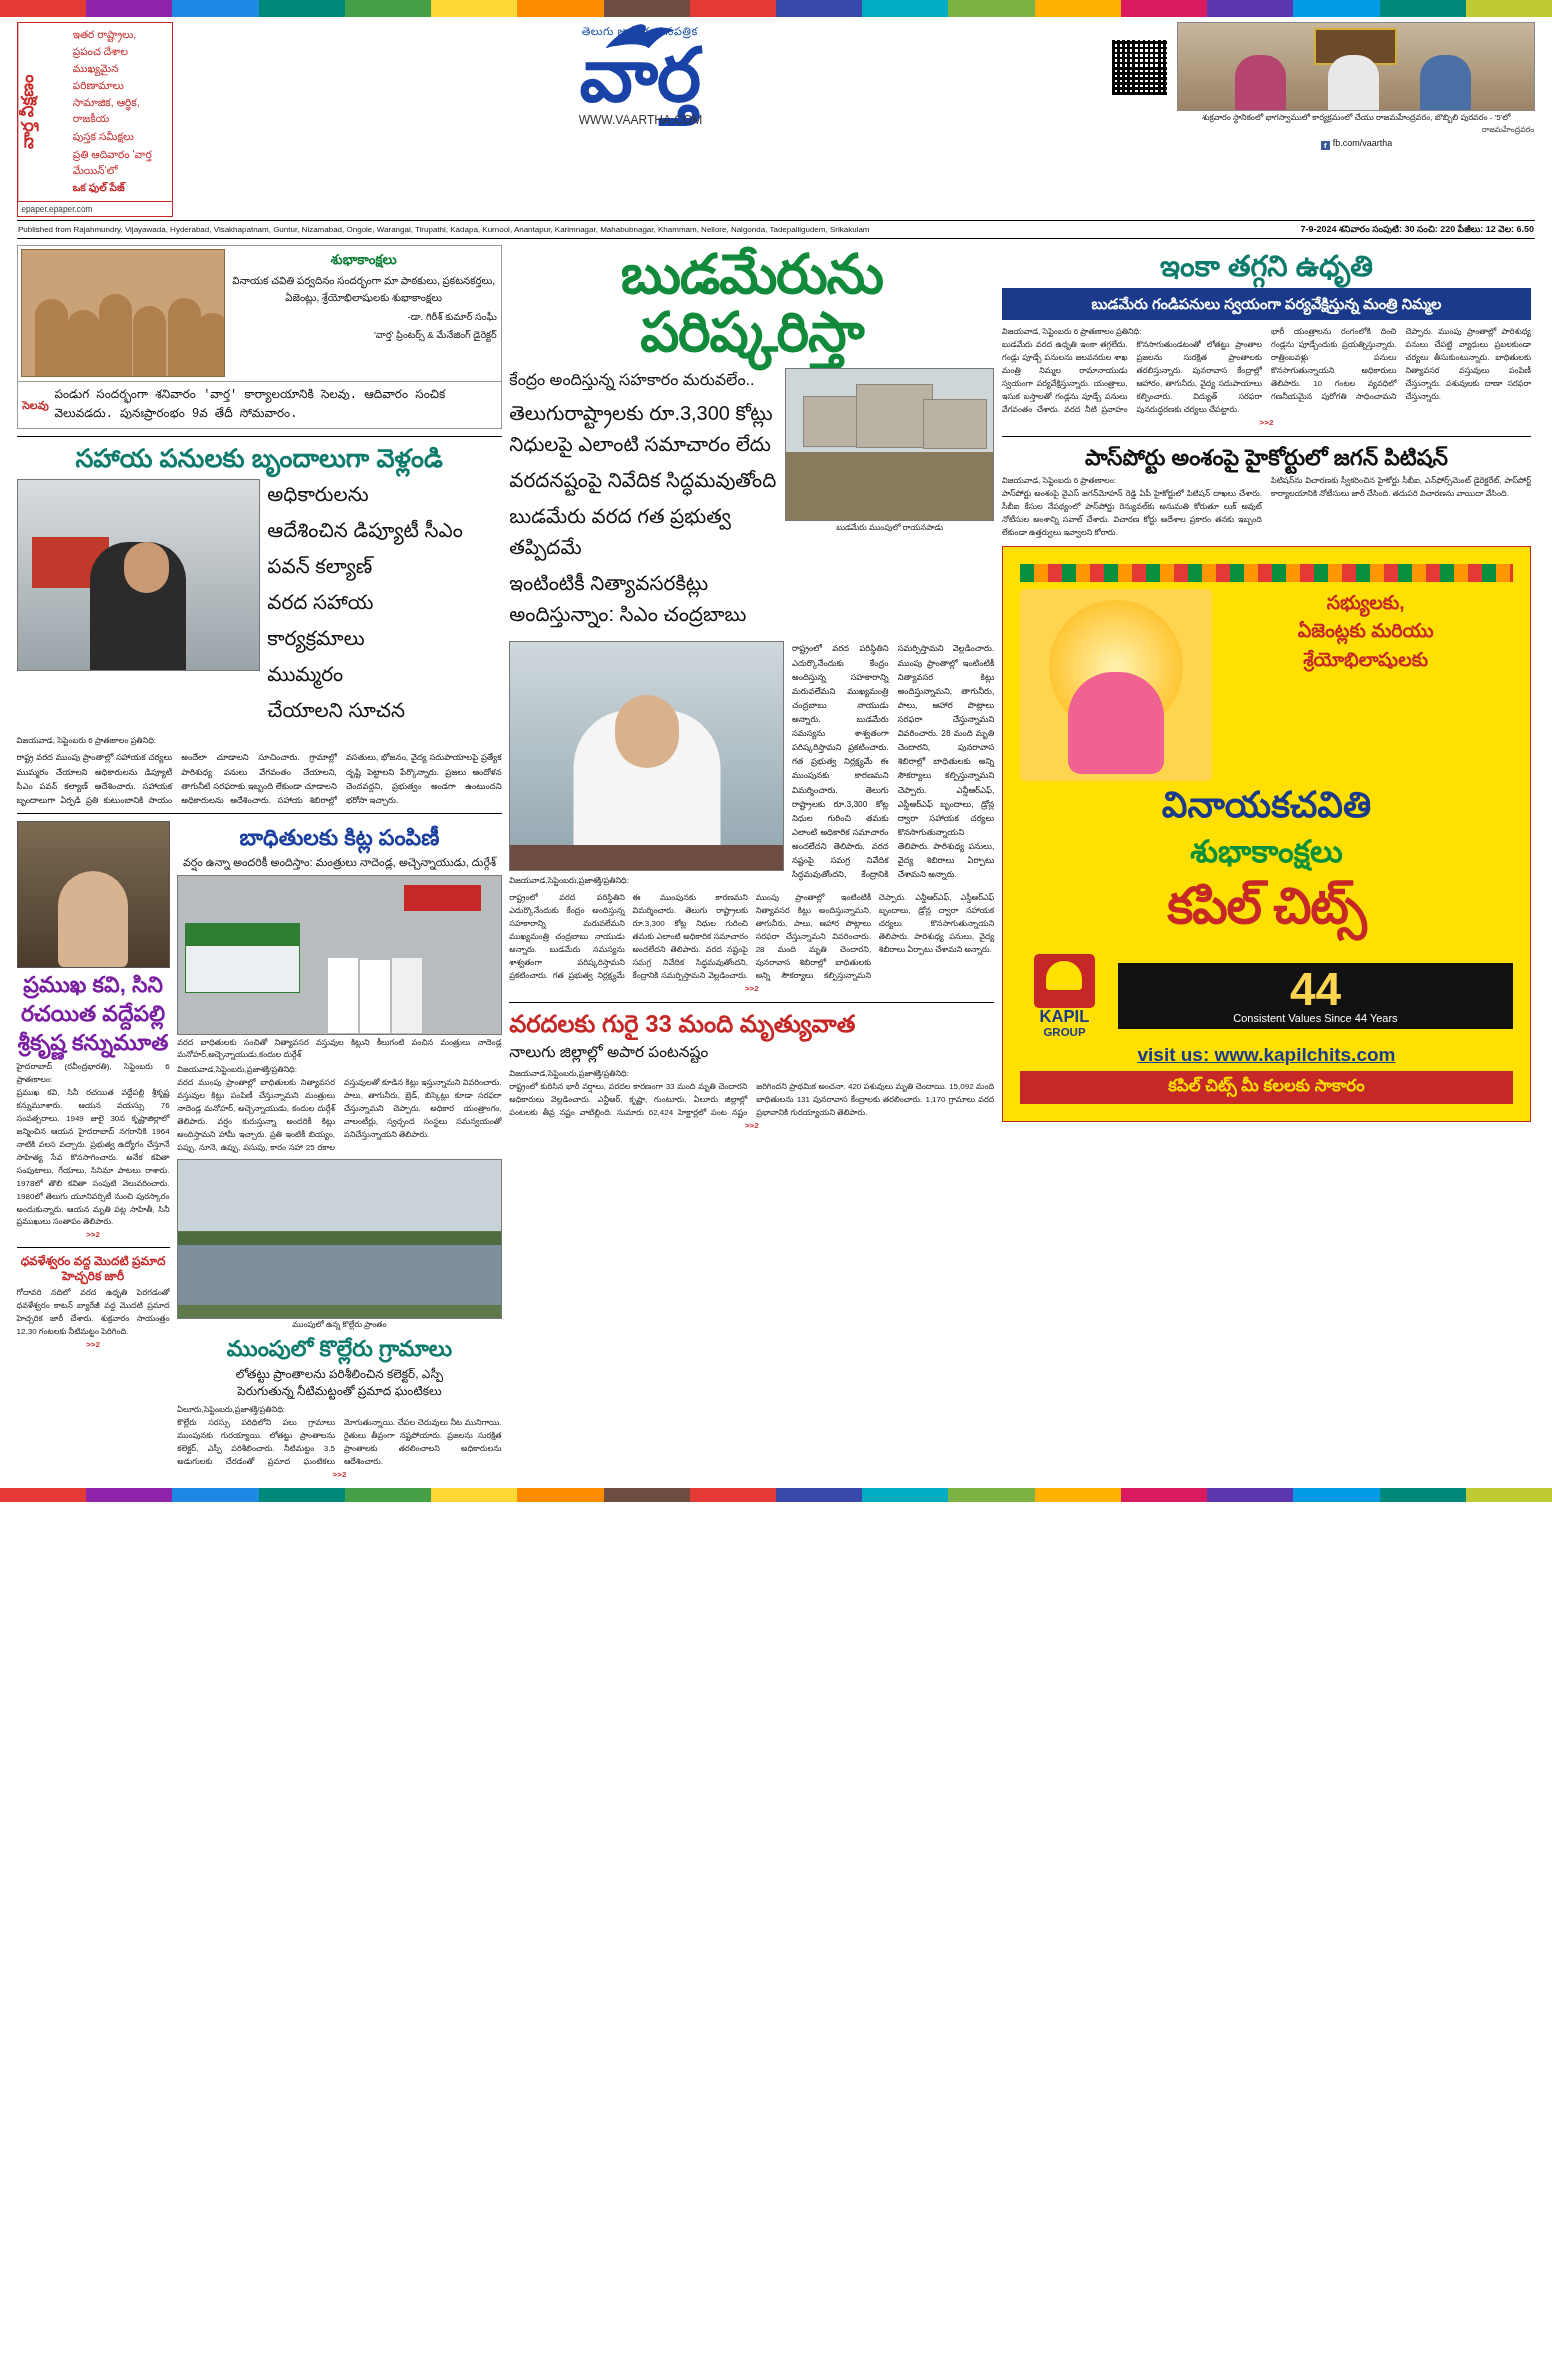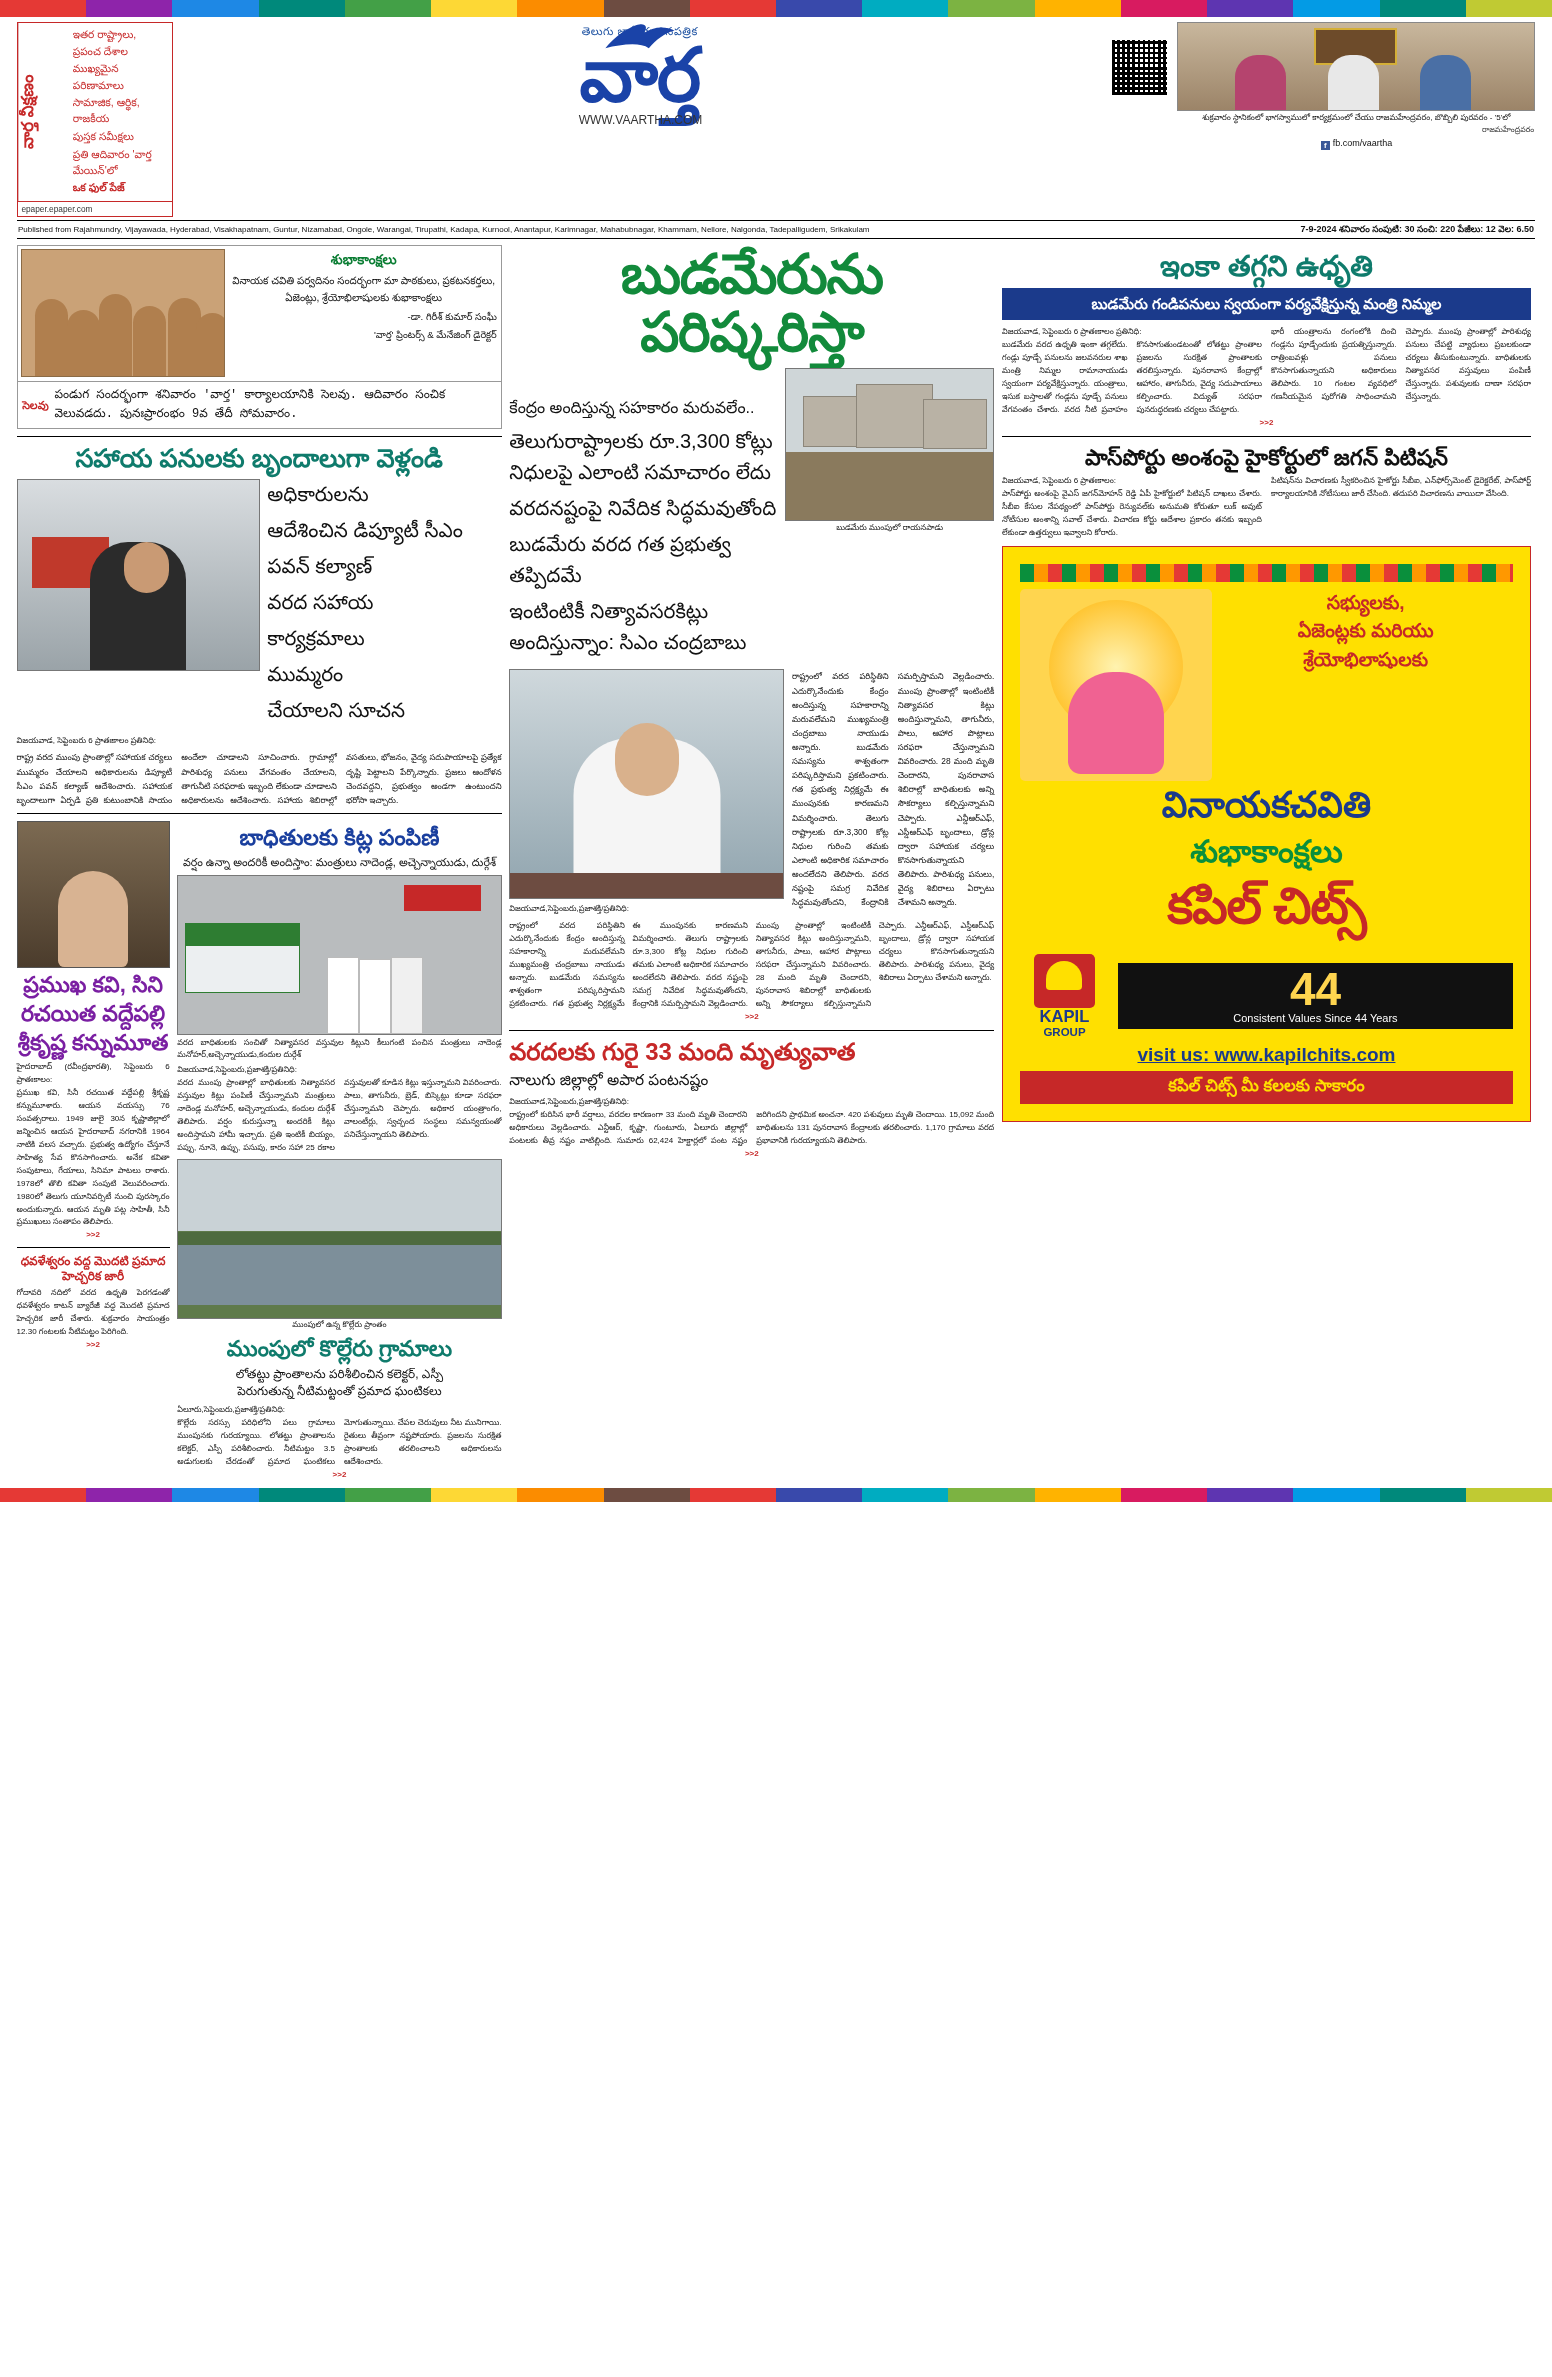--- a/index.html
+++ b/index.html
@@ -85,21 +85,21 @@
   .hl-teal { color:#0f7b6c; font-weight:bold; font-size:25.5px; line-height:1.25; text-align:center; margin:6.4px 0 3.8px; }
   .story-photo { width:100%; height:153px; background:#8d7f6c; border:0.6px solid #777; position:relative; overflow:hidden; }
   .story-photo .sky { position:absolute; inset:0 0 45% 0; background:#cfd6d8; }
   .story-photo .water { position:absolute; inset:55% 0 0 0; background:#8a7a5d; }
   .story-photo .bldg { position:absolute; background:#b9b2a5; border:0.6px solid #8c867a; }
 
   .lead-head { color:#128a3b; font-weight:bold; font-size:55px; line-height:1.05; text-align:center;
                letter-spacing:-1.3px; margin:1.3px 0 6.4px; }
   .bullets { font-size:20px; line-height:1.55; }
   .bullets div { margin-bottom:5.1px; }
-  .bullets .sub { font-size:16px;margin-top:28px; }
+  .bullets .sub { font-size:16px; }
 
   .body-txt { font-size:8.4px; line-height:1.68; text-align:justify; }
   .cols2 { column-count:2; column-gap:9px; }
   .cols3 { column-count:3; column-gap:9px; }
   .cols4 { column-count:4; column-gap:7.7px; }
   .caption { font-size:8px; line-height:1.45; text-align:justify; margin-top:2.6px; }
   .cont { color:#c62828; font-weight:bold; }
 
   .sec-head { font-weight:bold; font-size:22px; line-height:1.25; text-align:center; margin:3.8px 0; }
   .sec-head.blue { color:#1a3f9e; }

